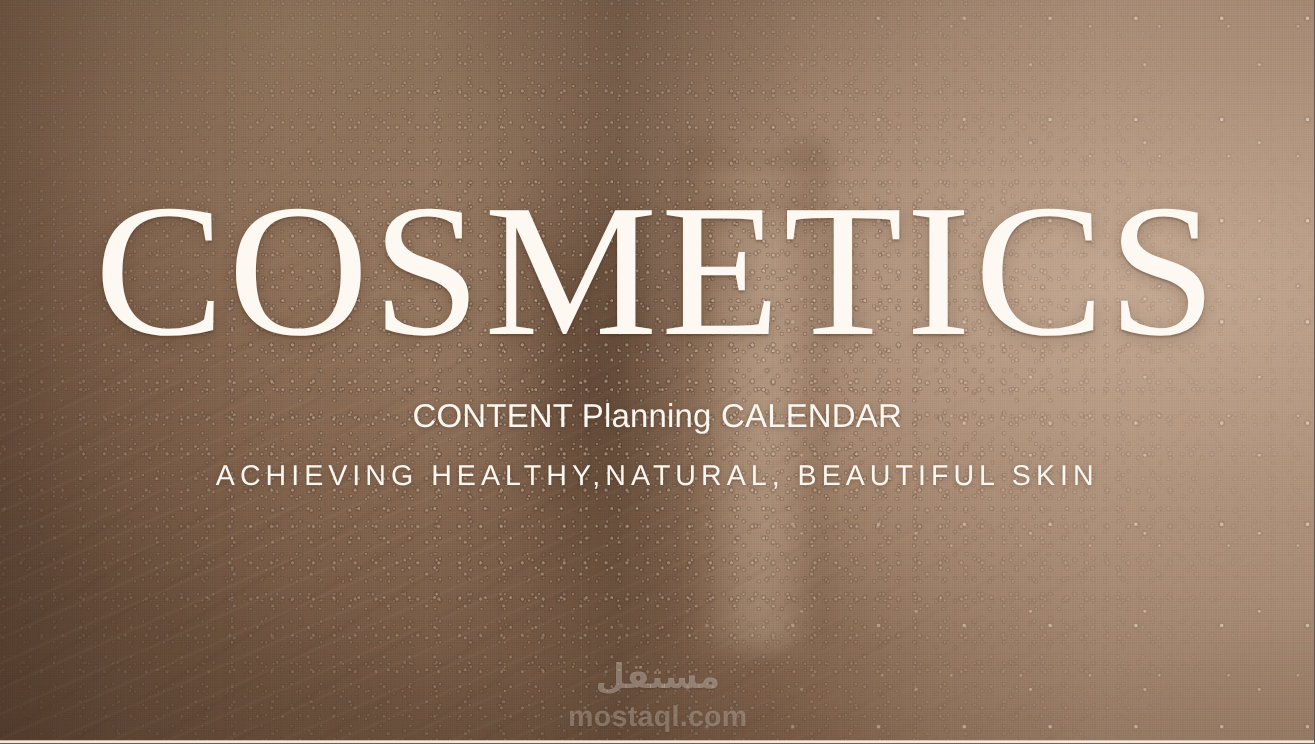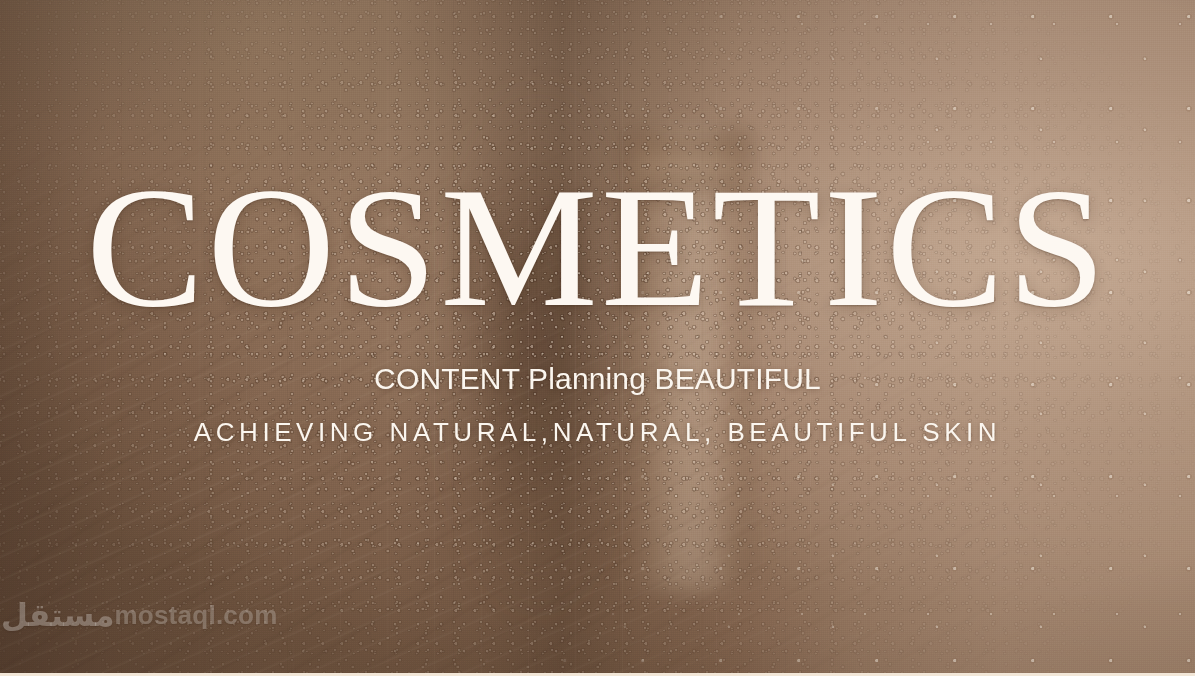--- a/index.html
+++ b/index.html
@@ -273,21 +273,21 @@
   }
 
   
   .watermark {
     position: absolute;
     left: 1px;
     right: 0;
     top: 596px;
     z-index: 6;
     display: flex;
-    flex-direction: row;
+    flex-direction: column;
     align-items: center;
     pointer-events: none;
   }
   .watermark-arabic {
     font-family: "DejaVu Sans", sans-serif;
     direction: rtl;
     font-size: 31px;
     font-weight: 700;
     letter-spacing: 0.02em;
     color: rgba(255,252,247,0.30);
@@ -328,23 +328,23 @@
   <div class="bg-layer rivulets"></div>
   <div class="bg-layer droplets-dense"></div>
   <div class="bg-layer droplets-sparse"></div>
   <div class="bg-layer smears"></div>
   <div class="bg-layer grain"></div>
   <div class="bg-layer vignette"></div>
 
   <div class="content">
     <h1 class="title">COSMETICS</h1>
 
-    <p class="subtitle">CONTENT Planning BEAUTIFUL</p>
-
-    <p class="tagline">ACHIEVING NATURAL,NATURAL, BEAUTIFUL SKIN</p>
+    <p class="subtitle">CONTENT Planning CALENDAR</p>
+
+    <p class="tagline">ACHIEVING HEALTHY,NATURAL, BEAUTIFUL SKIN</p>
   </div>
 
   <div class="watermark">
     <span class="watermark-arabic">مستقل</span>
     <span class="watermark-domain">mostaql.com</span>
   </div>
 
   <div class="bottom-strip"></div>
 </div>
 

